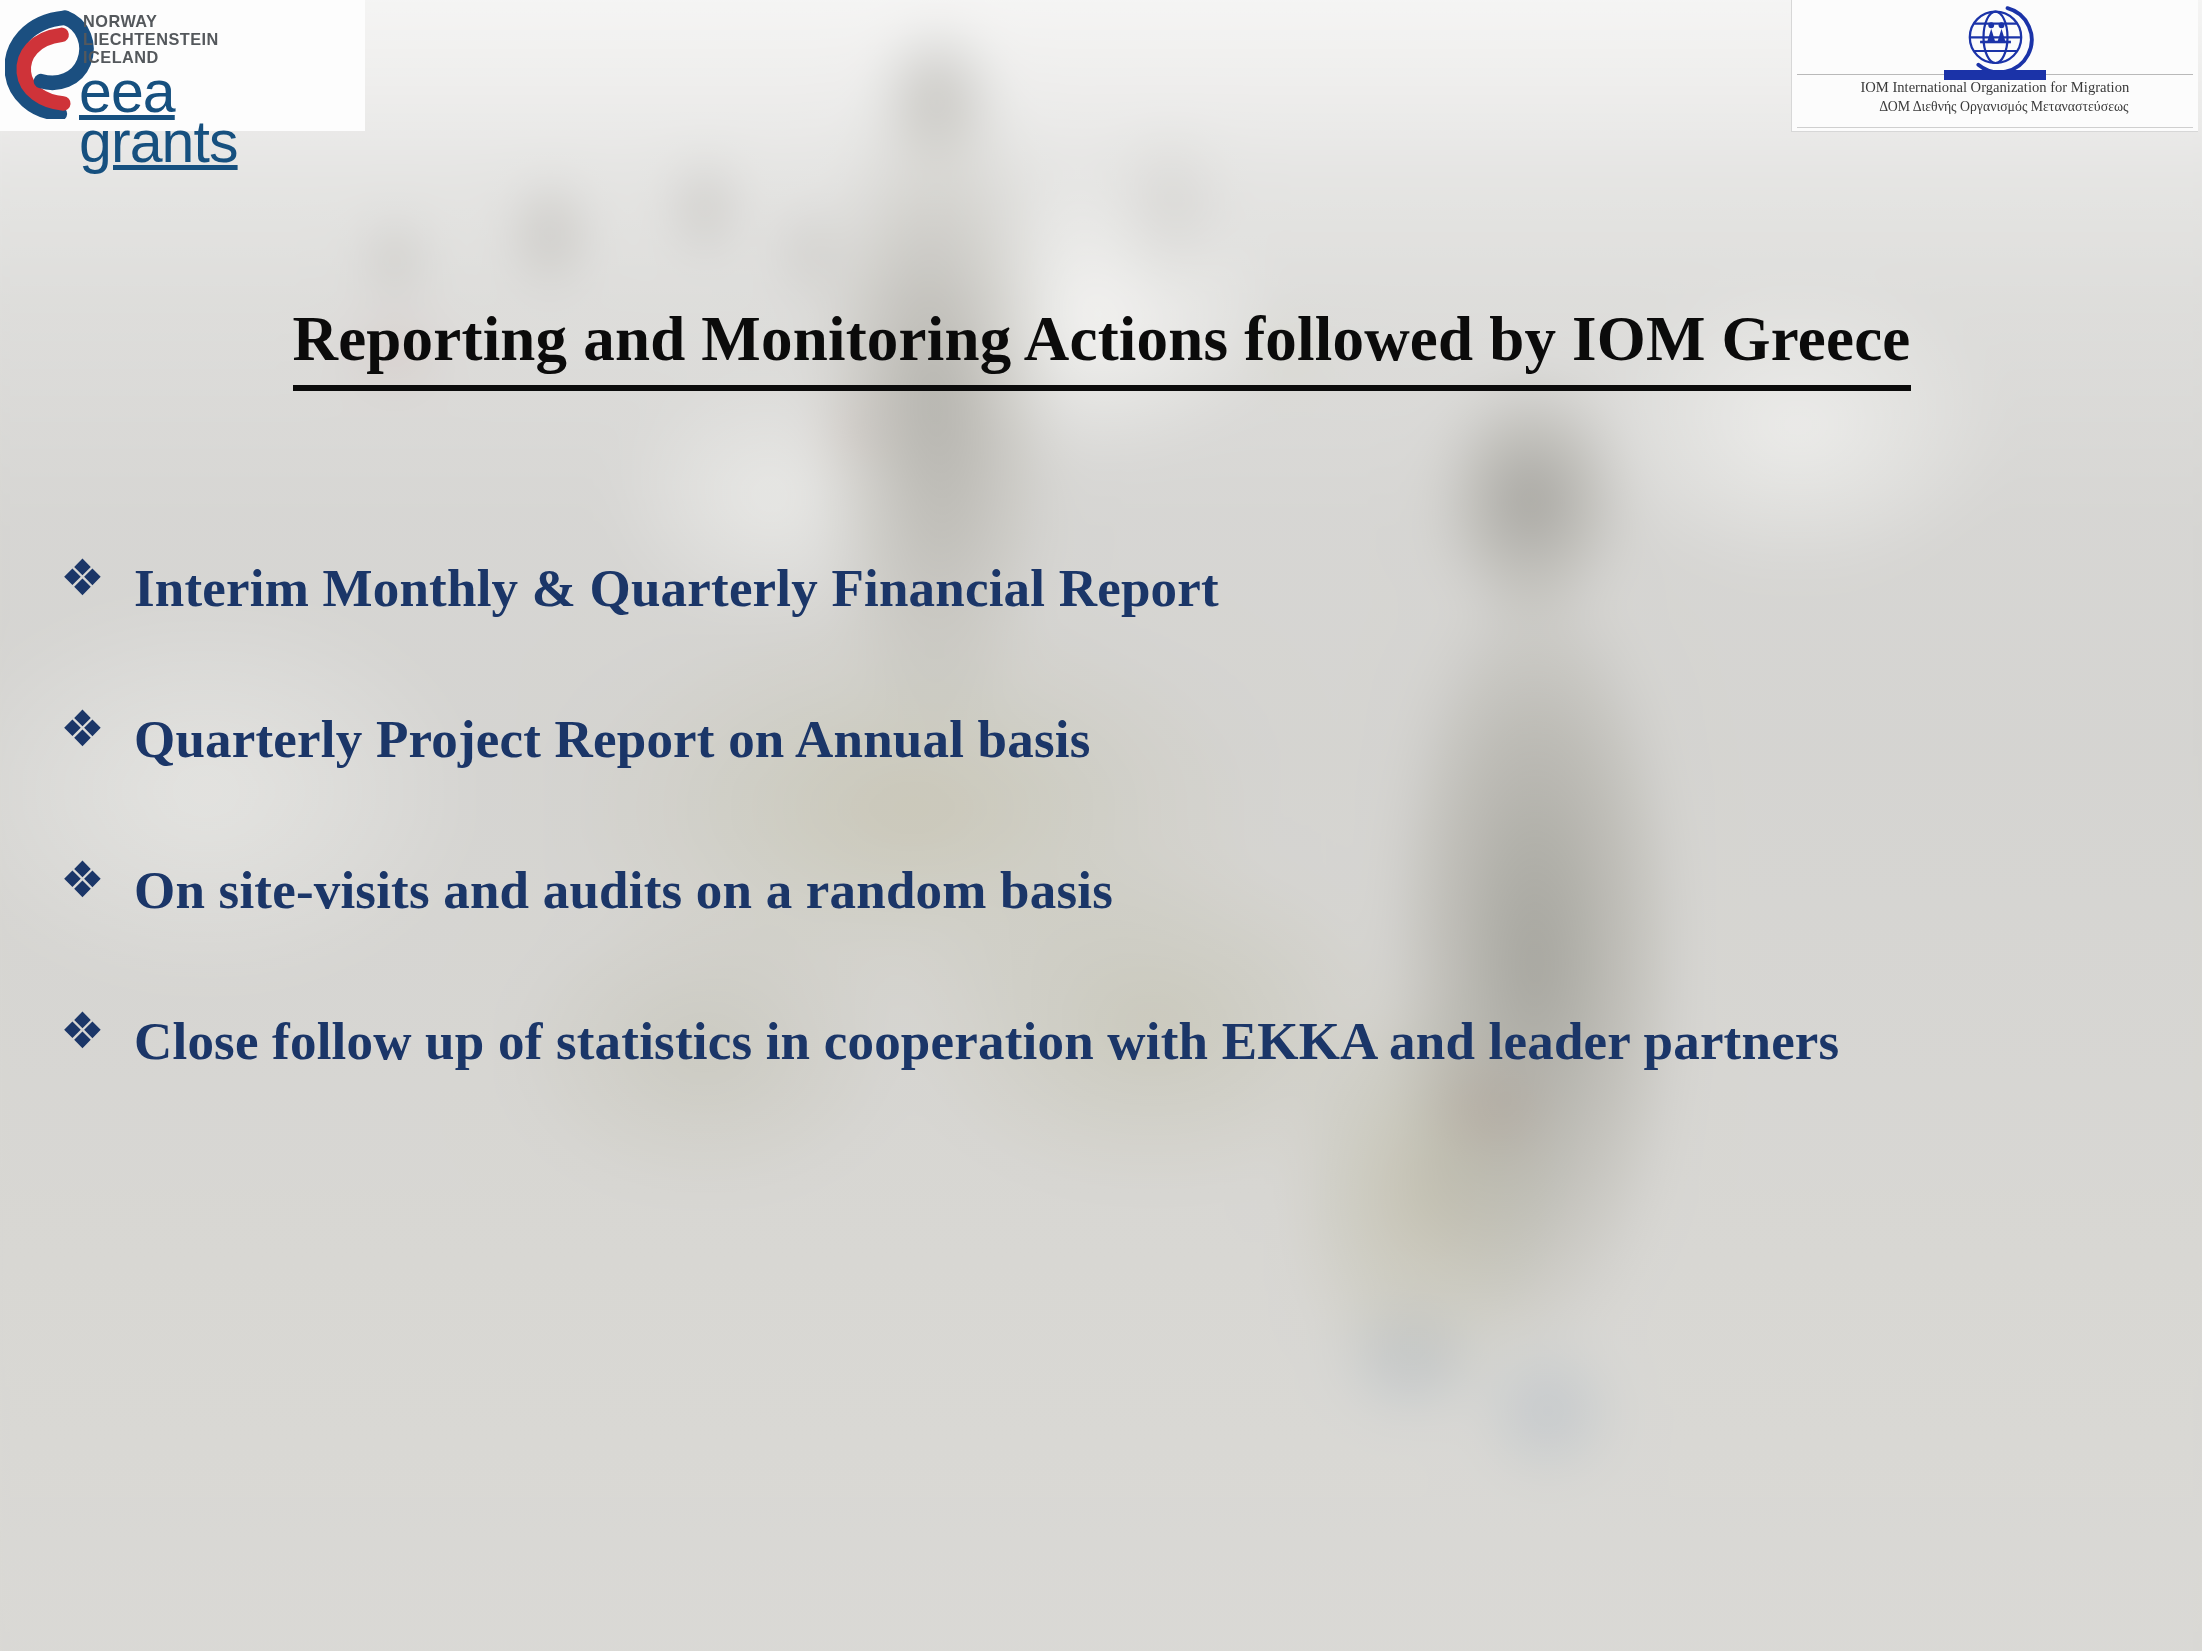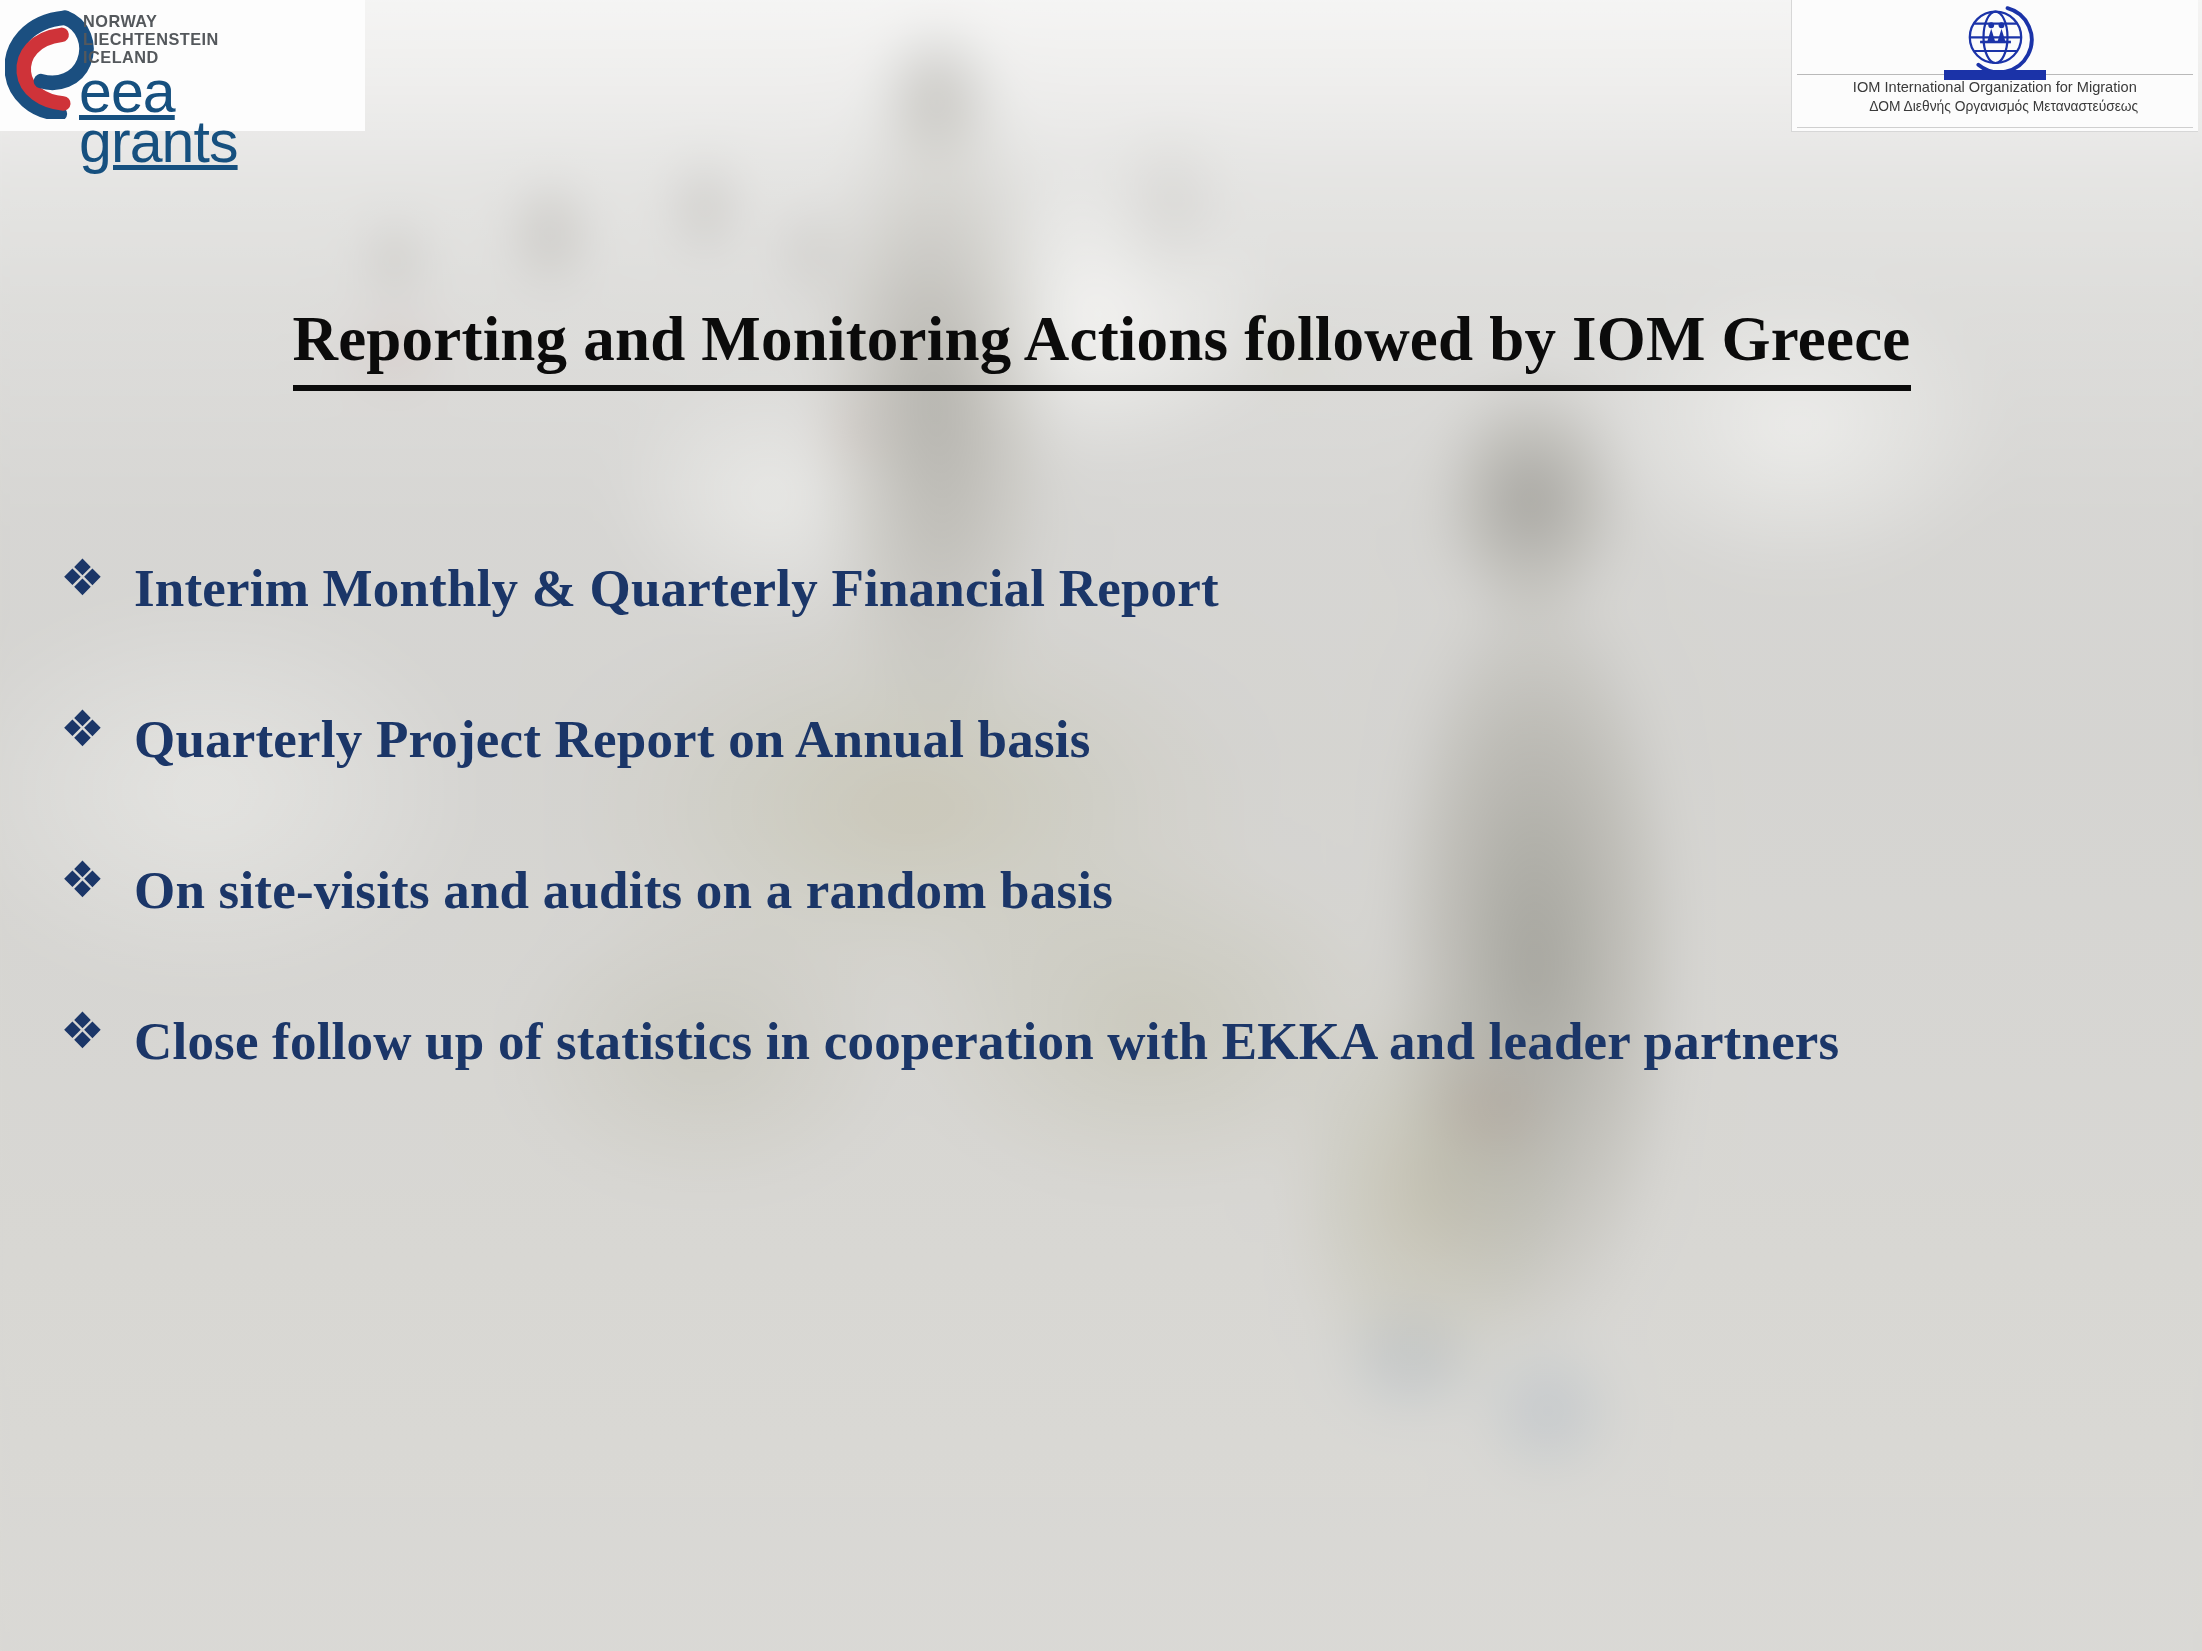--- a/index.html
+++ b/index.html
@@ -82,21 +82,21 @@
   
   .iom-box{
     position:absolute;right:5.2px;top:0;width:406px;height:131px;
     background:#fcfcfc;border-left:0.9px solid #d7d7d7;border-bottom:0.9px solid #d7d7d7;
   }
   .iom-globe{position:absolute;left:50%;top:3.4px;margin-left:-41px;width:83px;height:72px;}
   .iom-rule{position:absolute;left:5.2px;top:74px;width:396px;height:0.9px;background:#b9b9b9;}
   .iom-bar{position:absolute;left:50%;top:70px;margin-left:-51px;width:102px;height:9.5px;background:#1b33a8;}
   .iom-t1,.iom-t2{
     position:absolute;left:0;width:406px;text-align:center;
-    font-family:Liberation Sans, sans-serif;color:#3a3a3a;
+    font-family:Liberation Serif, serif;color:#3a3a3a;
   }
   .iom-t1{top:79px;font-size:14.6px;}
   .iom-t2{top:99px;font-size:13.8px;padding-left:9px;}
   .iom-base{position:absolute;left:5.2px;bottom:3.4px;width:396px;height:0.9px;background:#cfcfcf;}
 
   
   .title{
     position:absolute;left:0;top:303px;width:2203px;text-align:center;
     font-family:"Liberation Serif",serif;
     font-weight:700;font-size:63px;color:#0b0b0b;

